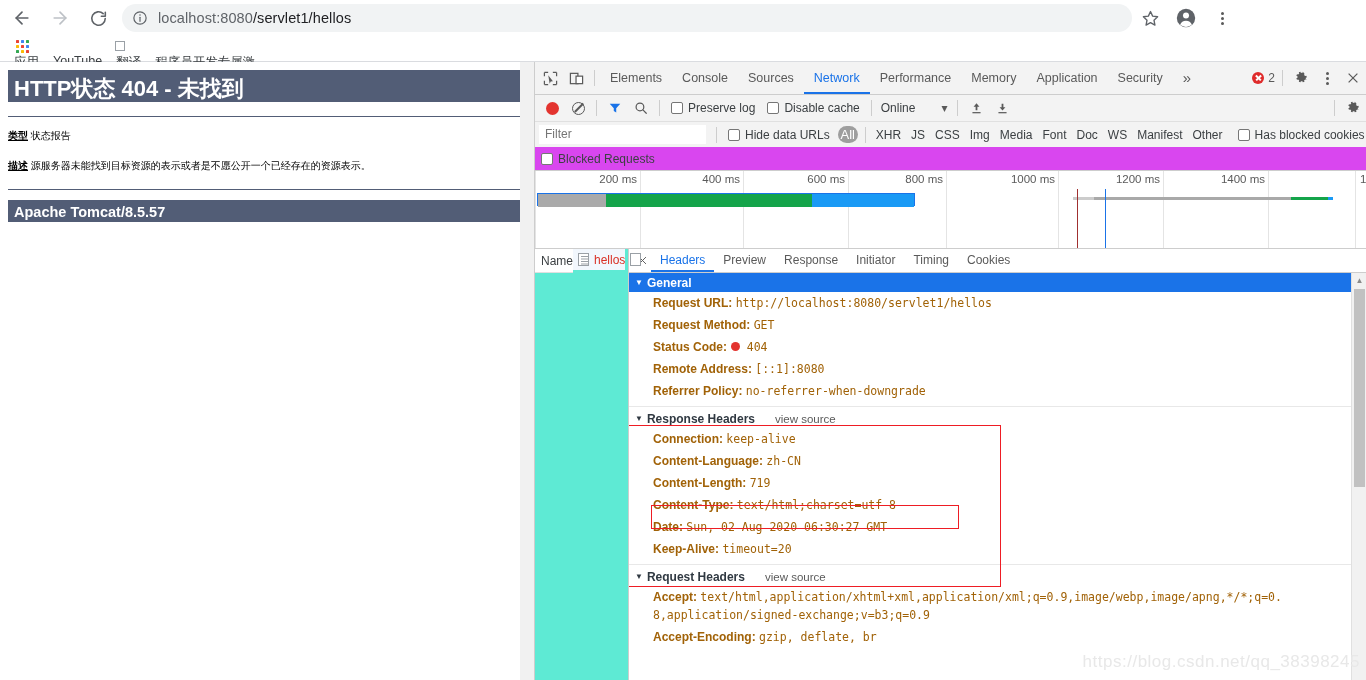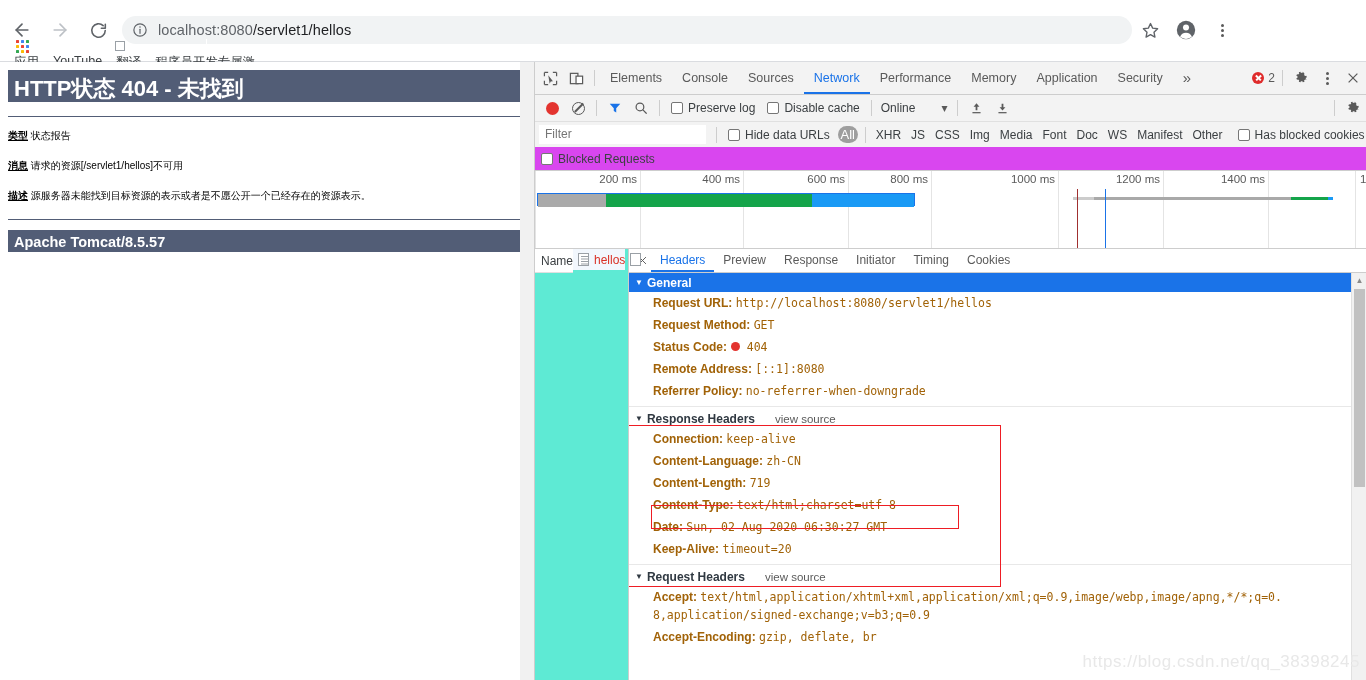--- a/index.html
+++ b/index.html
@@ -12,21 +12,21 @@
     background: #ffffff;
   }
   #app { position: relative; width: 1366px; height: 680px; }
 
   
   .browser-chrome {
     position: absolute; left: 0; top: 0; width: 1366px; height: 62px;
     background: #ffffff;
   }
   .nav-bar {
-    position: absolute; left: 0; top: 12px; width: 1244px; height: 36px;
+    position: absolute; left: 0; top: 0; width: 1244px; height: 36px;
     display: flex; align-items: center;
   }
   .nav-btn {
     width: 32px; height: 32px; margin-left: 6px;
     display: flex; align-items: center; justify-content: center;
     border-radius: 50%; color: #5f6368;
   }
   .nav-btn svg { display: block; }
   .nav-btn.disabled { color: #bdc1c6; }
   .omnibox {
@@ -366,24 +366,20 @@
     </div>
   </div>
 
   <div class="page-area">
     <div class="tomcat-body">
       <div class="tc-h1">HTTP状态 404 - 未找到</div>
       <hr class="tc-hr">
       <p class="tc-p">
         <b>类型</b>
         <span>状态报告</span>
-      </p>
-      <p class="tc-p">
-        <b>消息</b>
-        <span>请求的资源[/servlet1/hellos]不可用</span>
       </p>
       <p class="tc-p">
         <b>描述</b>
         <span>源服务器未能找到目标资源的表示或者是不愿公开一个已经存在的资源表示。</span>
       </p>
       <hr class="tc-hr">
       <div class="tc-h3">Apache Tomcat/8.5.57</div>
     </div>
     <div class="page-vscroll"></div>
   </div>
@@ -539,21 +535,21 @@
       <div class="ov-tick" style="left:0px"></div>
       <div class="ov-tick" style="left:105px">
           <span class="ov-tick-label">200 ms</span>
         </div>
       <div class="ov-tick" style="left:208px">
           <span class="ov-tick-label">400 ms</span>
         </div>
       <div class="ov-tick" style="left:313px">
           <span class="ov-tick-label">600 ms</span>
         </div>
-      <div class="ov-tick" style="left:396px">
+      <div class="ov-tick" style="left:411px">
           <span class="ov-tick-label">800 ms</span>
         </div>
       <div class="ov-tick" style="left:523px">
           <span class="ov-tick-label">1000 ms</span>
         </div>
       <div class="ov-tick" style="left:628px">
           <span class="ov-tick-label">1200 ms</span>
         </div>
       <div class="ov-tick" style="left:733px">
           <span class="ov-tick-label">1400 ms</span>

